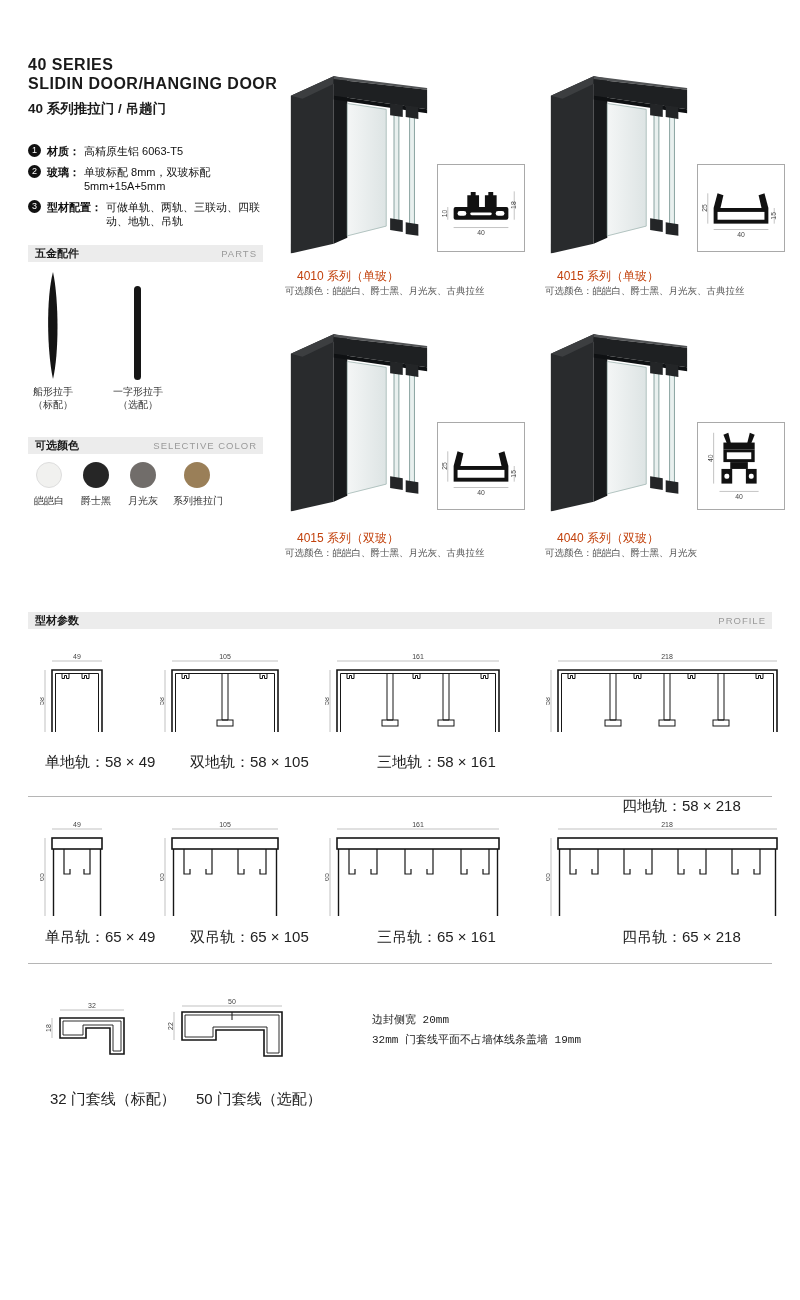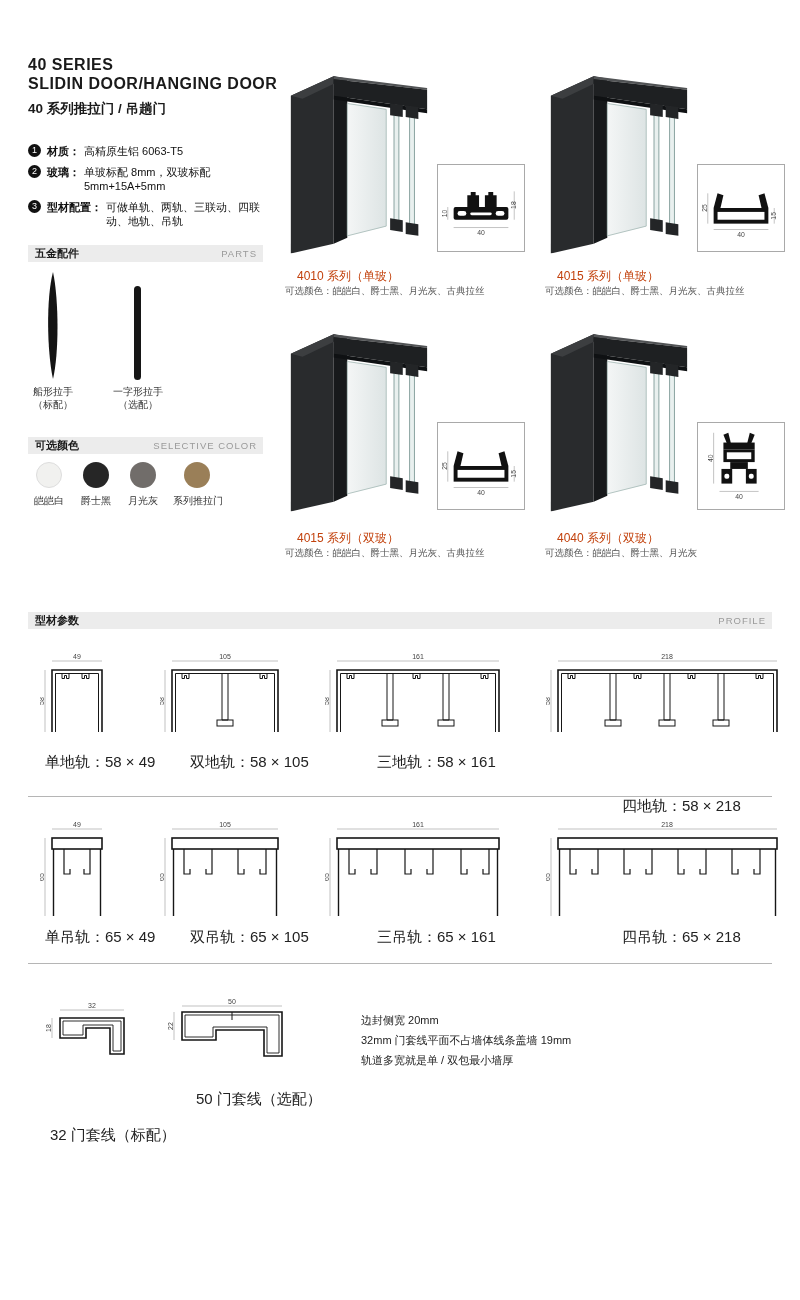--- a/index.html
+++ b/index.html
@@ -363,20 +363,19 @@
 <svg class="abs" style="left:168px; top:998px;" width="135" height="72" viewBox="0 0 135 72">
   <line class="dimline" x1="14" y1="8" x2="114" y2="8"></line>
   <text class="dimtxt" x="64" y="6" text-anchor="middle">50</text>
   <path class="outline" stroke-width="1.6" d="M14,14 L114,14 L114,58 L96,58 L96,32 L48,32 L48,42 L14,42 Z"></path>
   <path class="outline" stroke-width="0.9" d="M17,17 L111,17 L111,55 L99,55 L99,29 L45,29 L45,39 L17,39 Z"></path>
   <path class="outline" stroke-width="1" d="M64,14 V22"></path>
   <line class="dimline" x1="6" y1="14" x2="6" y2="42"></line>
   <text class="dimtxt" x="5" y="28" text-anchor="middle" transform="rotate(-90 5 28)">22</text>
 </svg>
 
-<div class="tracklabel" style="left:50px; top:1090px;margin-top:36px;">32 门套线（标配）</div>
+<div class="tracklabel" style="left:50px; top:1090px;">32 门套线（标配）</div>
 <div class="tracklabel" style="left:196px; top:1090px;">50 门套线（选配）</div>
 
-<div class="abs" style="left:361px; top:1010px;">
+<div class="abs" style="left:372px; top:1010px;font-family:Liberation Mono, monospace;">
   <div class="note-line">边封侧宽 20mm</div>
   <div class="note-line">32mm 门套线平面不占墙体线条盖墙 19mm</div>
-  <div class="note-line">轨道多宽就是单 / 双包最小墙厚</div>
 </div>
 
 </body></html>

